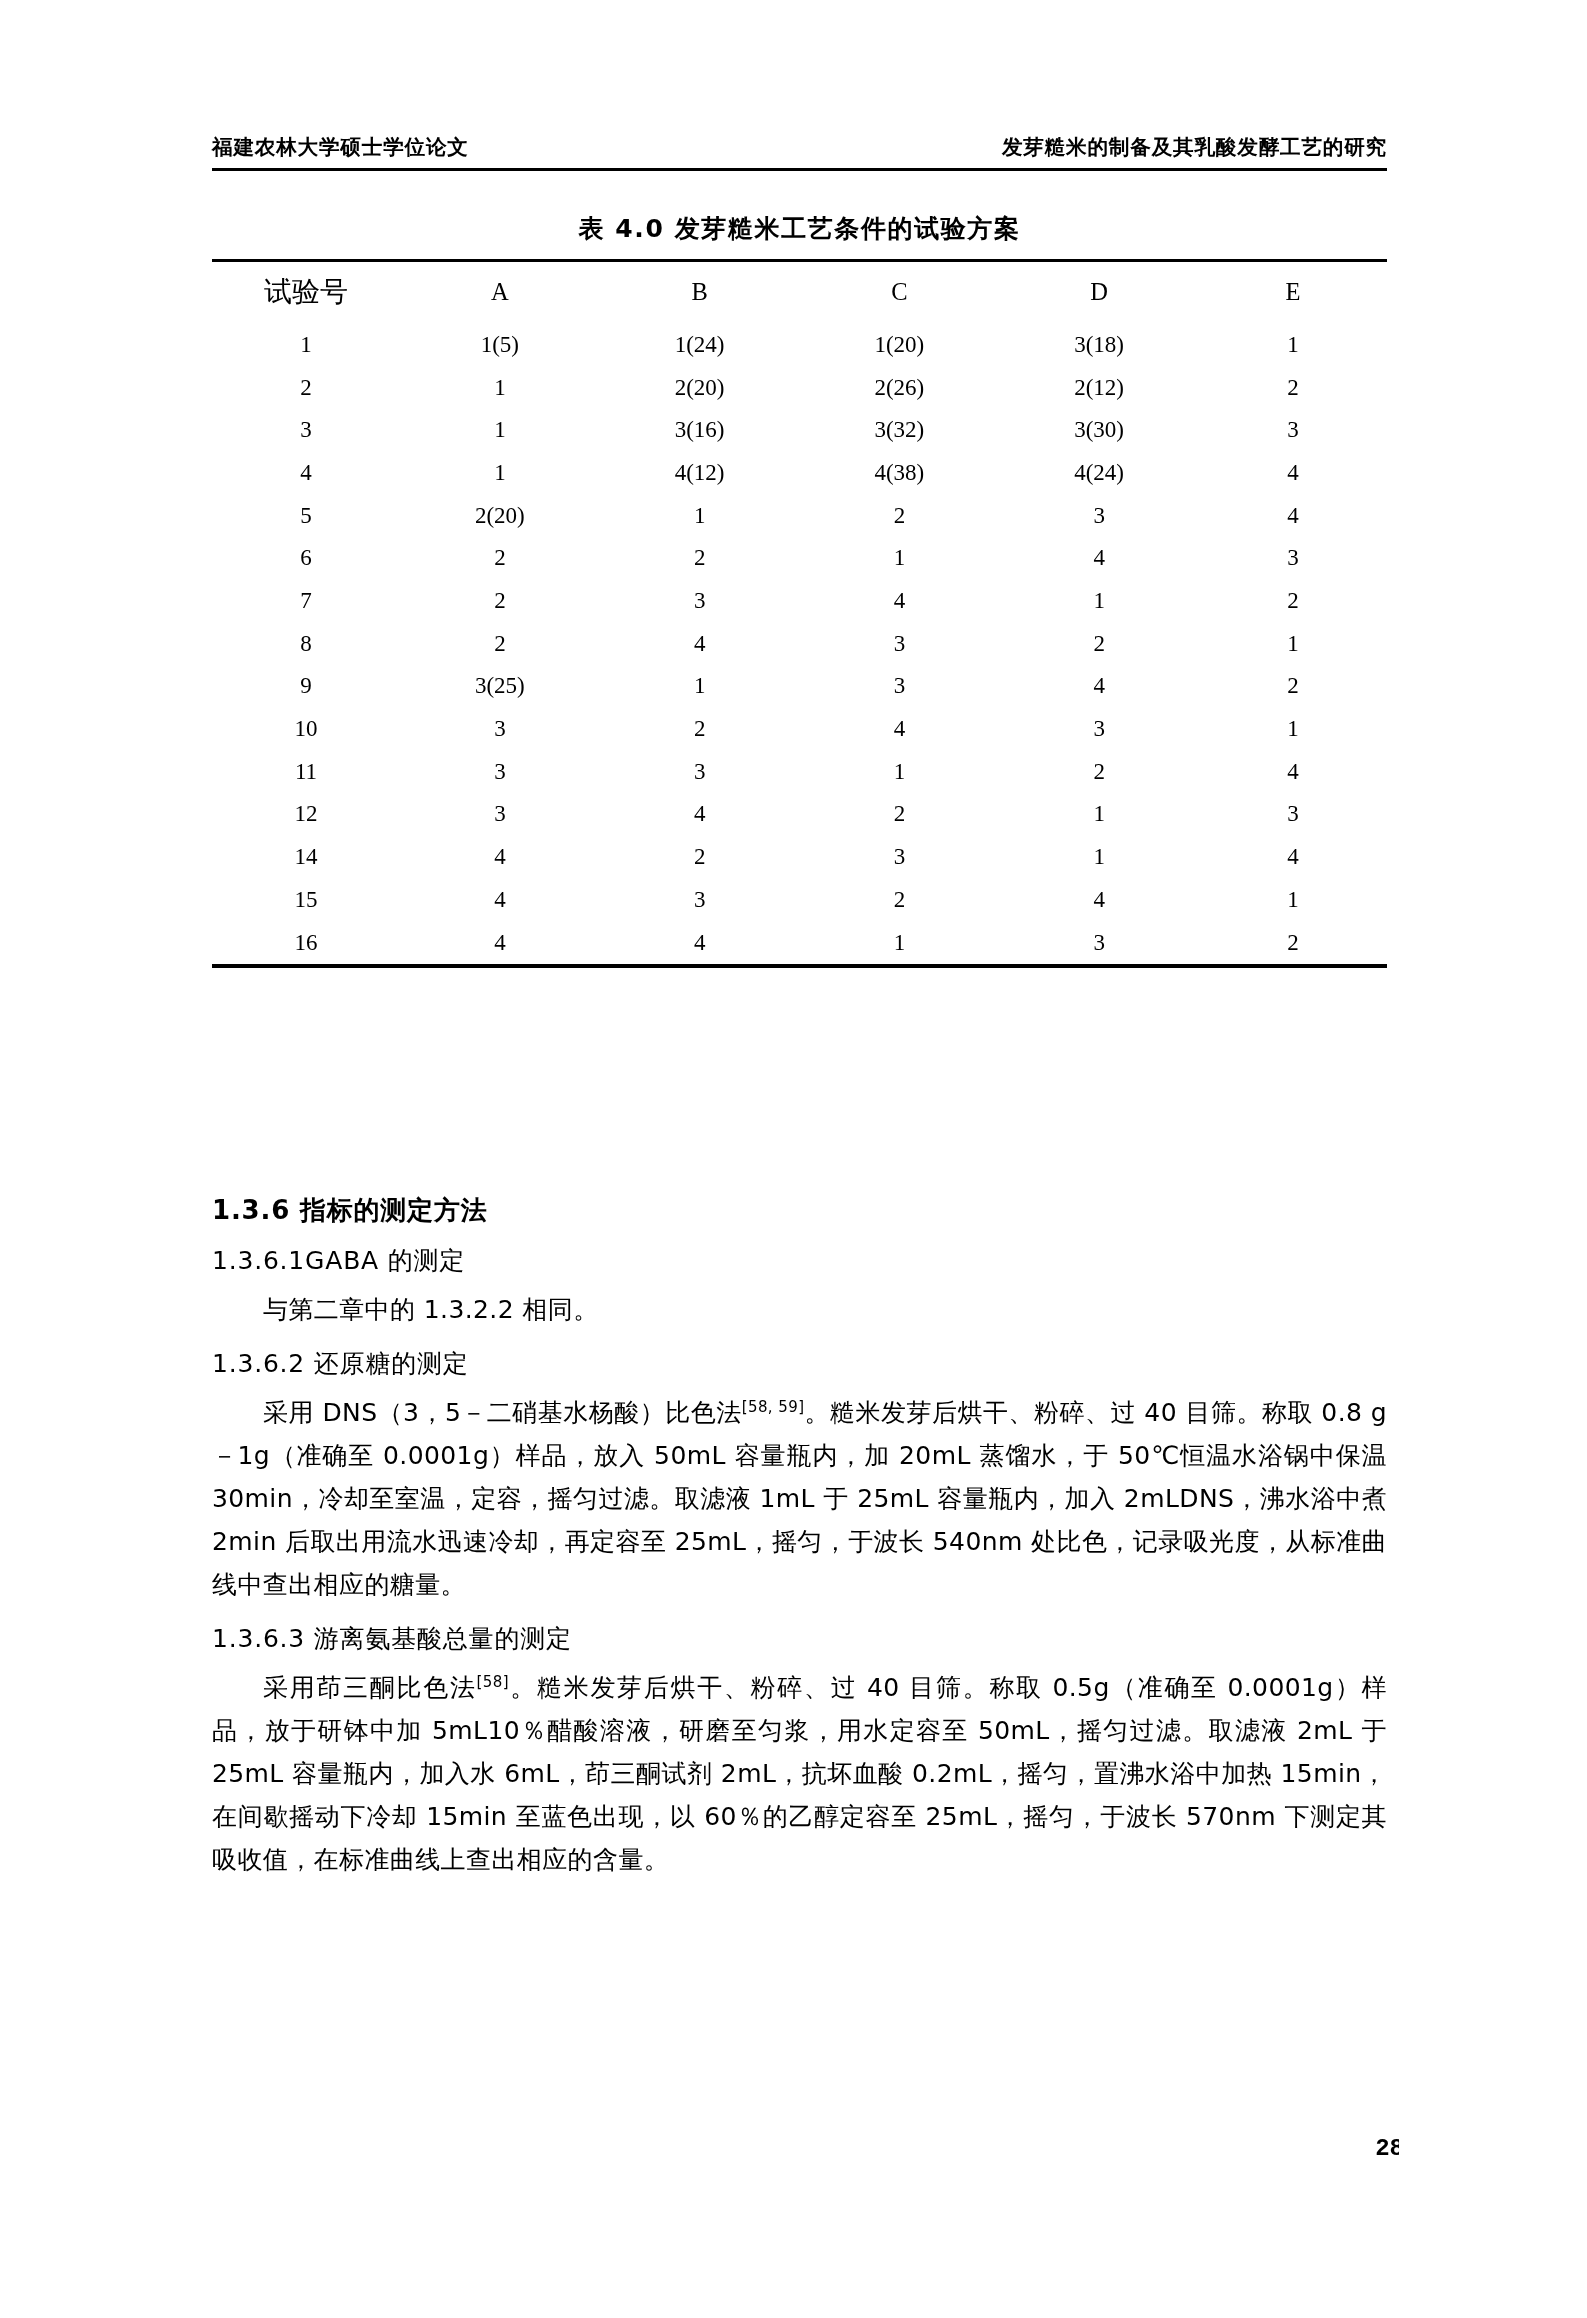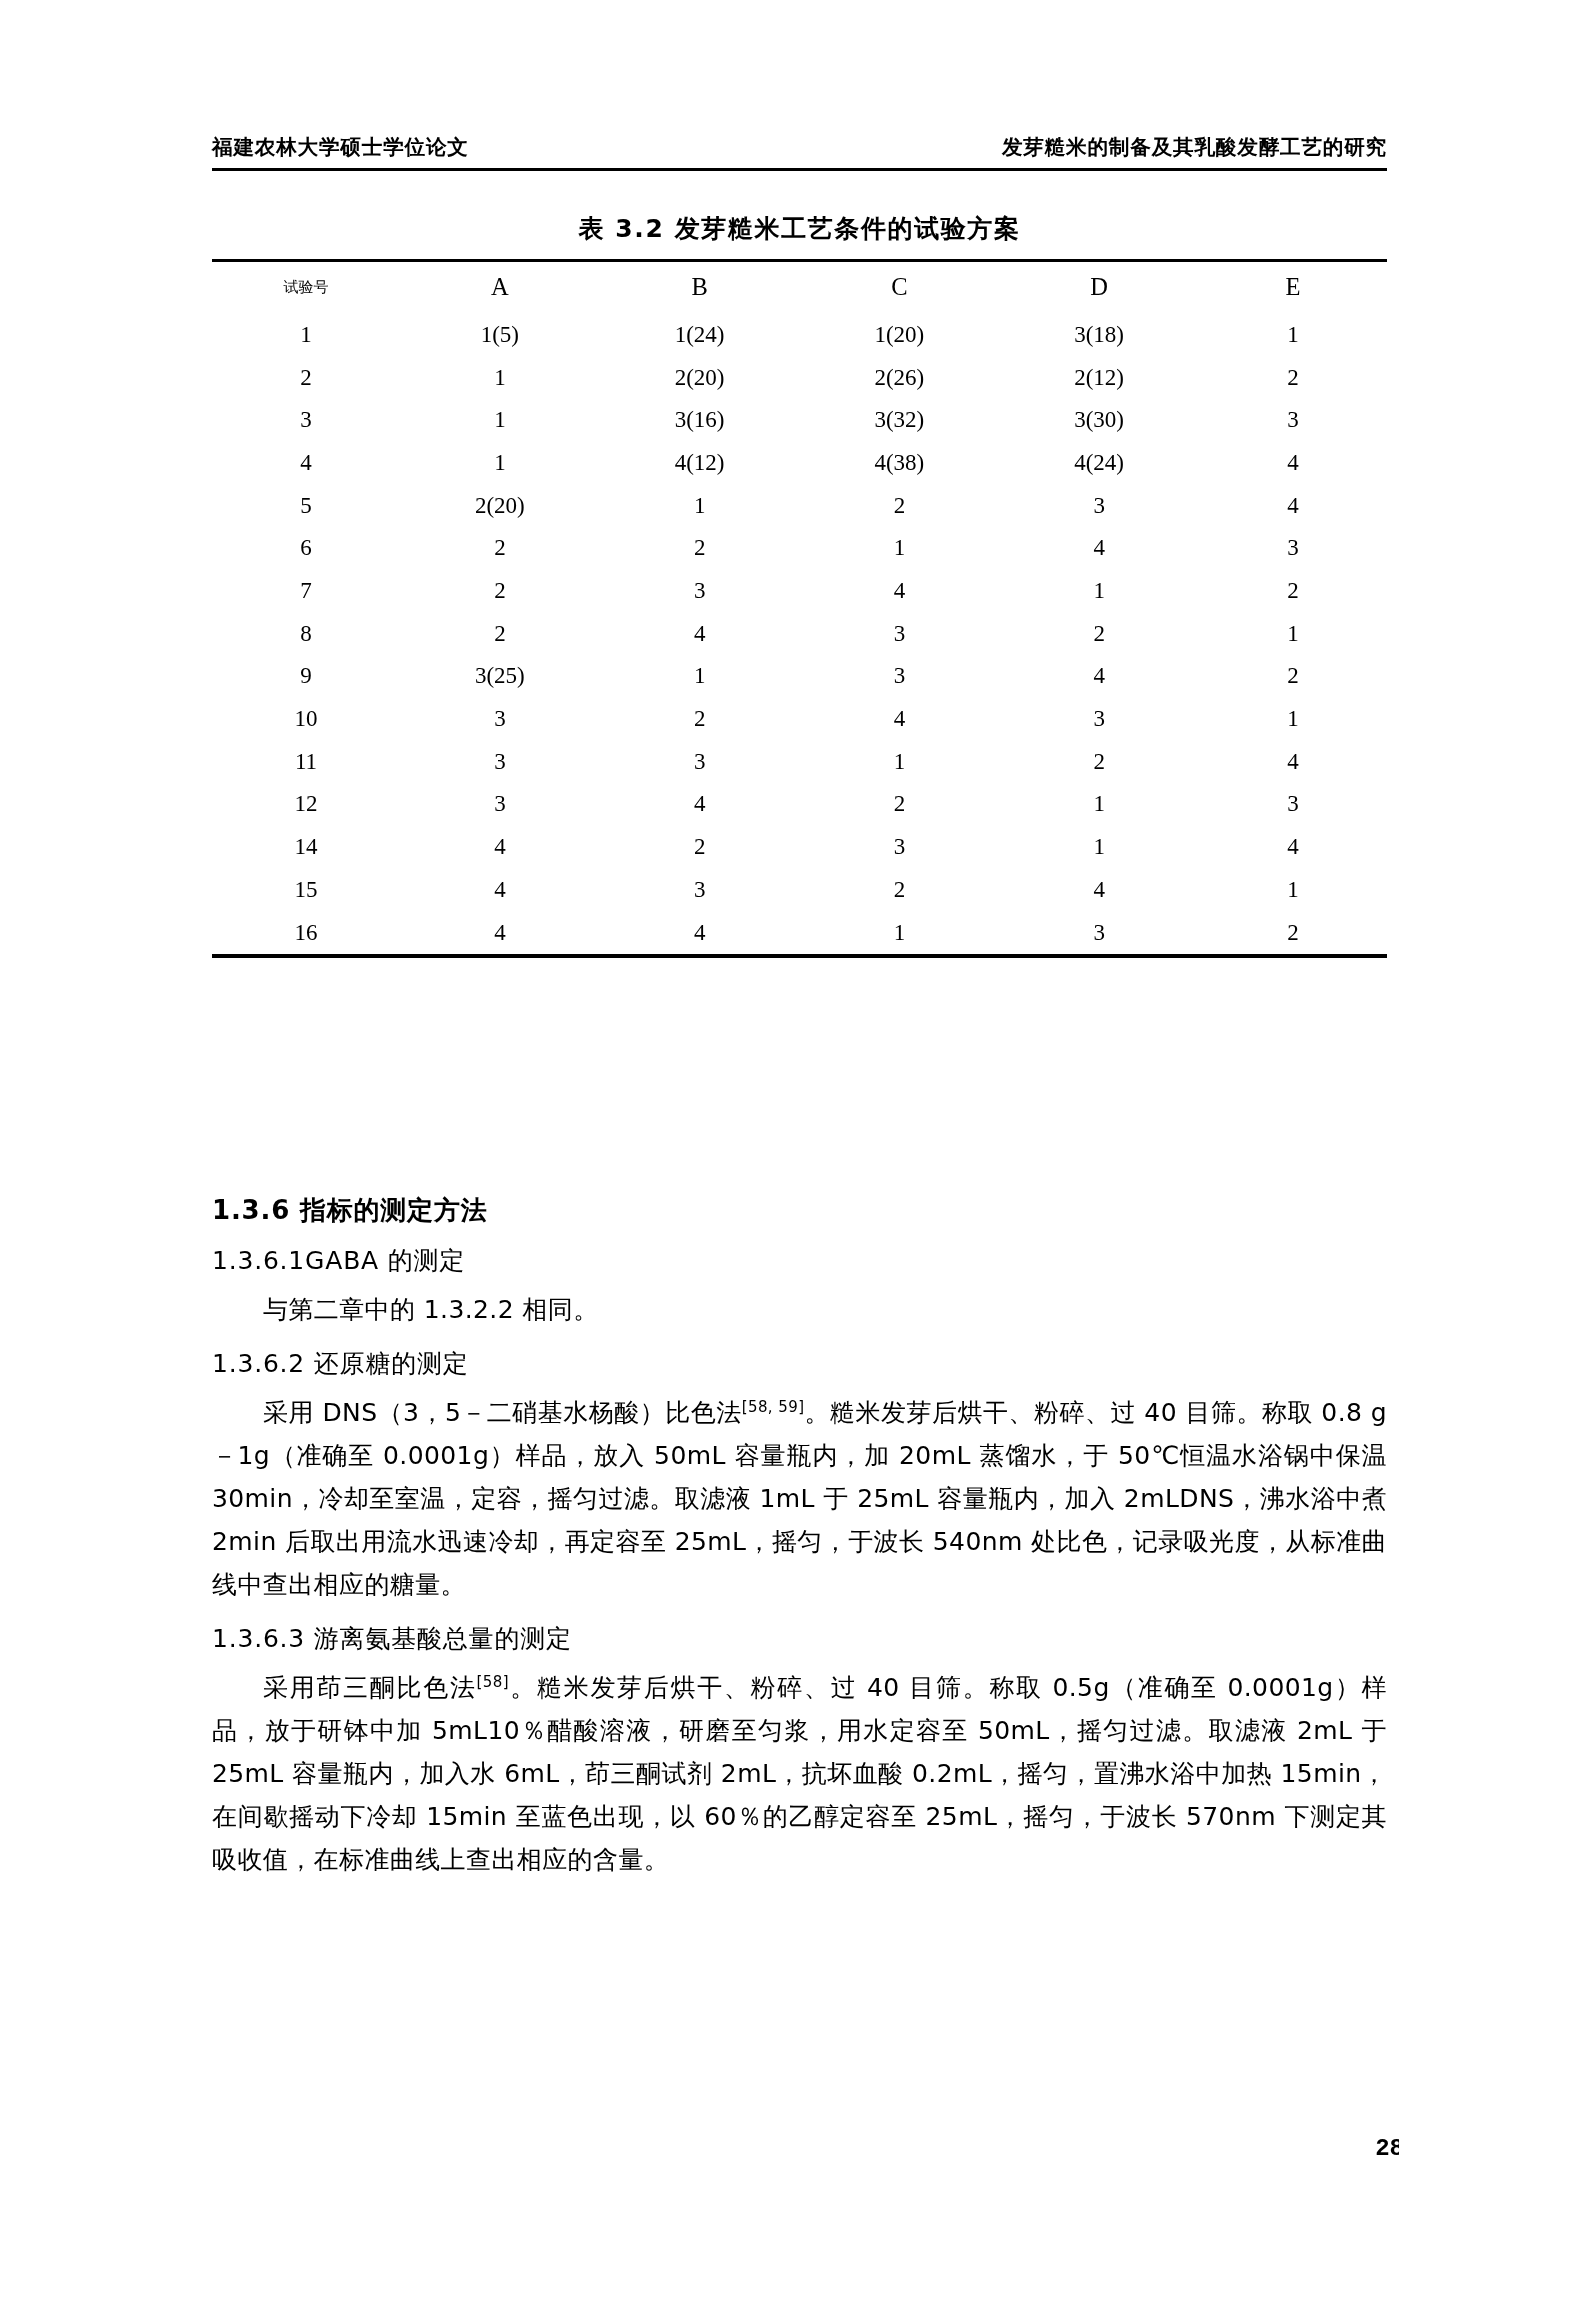--- a/index.html
+++ b/index.html
@@ -78,21 +78,21 @@
     width: 100%;
     border-collapse: collapse;
     font-family: "Liberation Serif", "DejaVu Serif", serif;
     font-size: 23px;
   }
   table.exp-table thead th {
     font-weight: 400;
     padding: 11px 0 12.7px 0;
     text-align: center;
     font-family: Liberation Mono, monospace;
-    font-size: 15px;
+    font-size: 28px;
   }
   table.exp-table thead th.col-latin {
     font-family: "Liberation Serif", "DejaVu Serif", serif;
     font-size: 24.5px;
   }
   table.exp-table tbody td {
     text-align: center;
     padding: 8px 0 8.7px 0;
     font-size: 23px;
   }
@@ -158,21 +158,21 @@
 <div class="page">
   <div class="sheet">
 
     <div class="running-header">
       <span class="hdr-left">福建农林大学硕士学位论文</span>
       <span class="hdr-right">发芽糙米的制备及其乳酸发酵工艺的研究</span>
     </div>
     <div class="header-rule"></div>
 
     <div class="table-block">
-      <div class="table-title-cn">表 3.2   发芽糙米工艺条件的试验方案</div>
+      <div class="table-title-cn">表 4.0   发芽糙米工艺条件的试验方案</div>
 
       <table class="exp-table">
         <colgroup>
           <col class="c-num">
             <col class="c-a">
             <col class="c-b">
             <col class="c-c">
             <col class="c-d">
             <col class="c-e">
         </colgroup>

